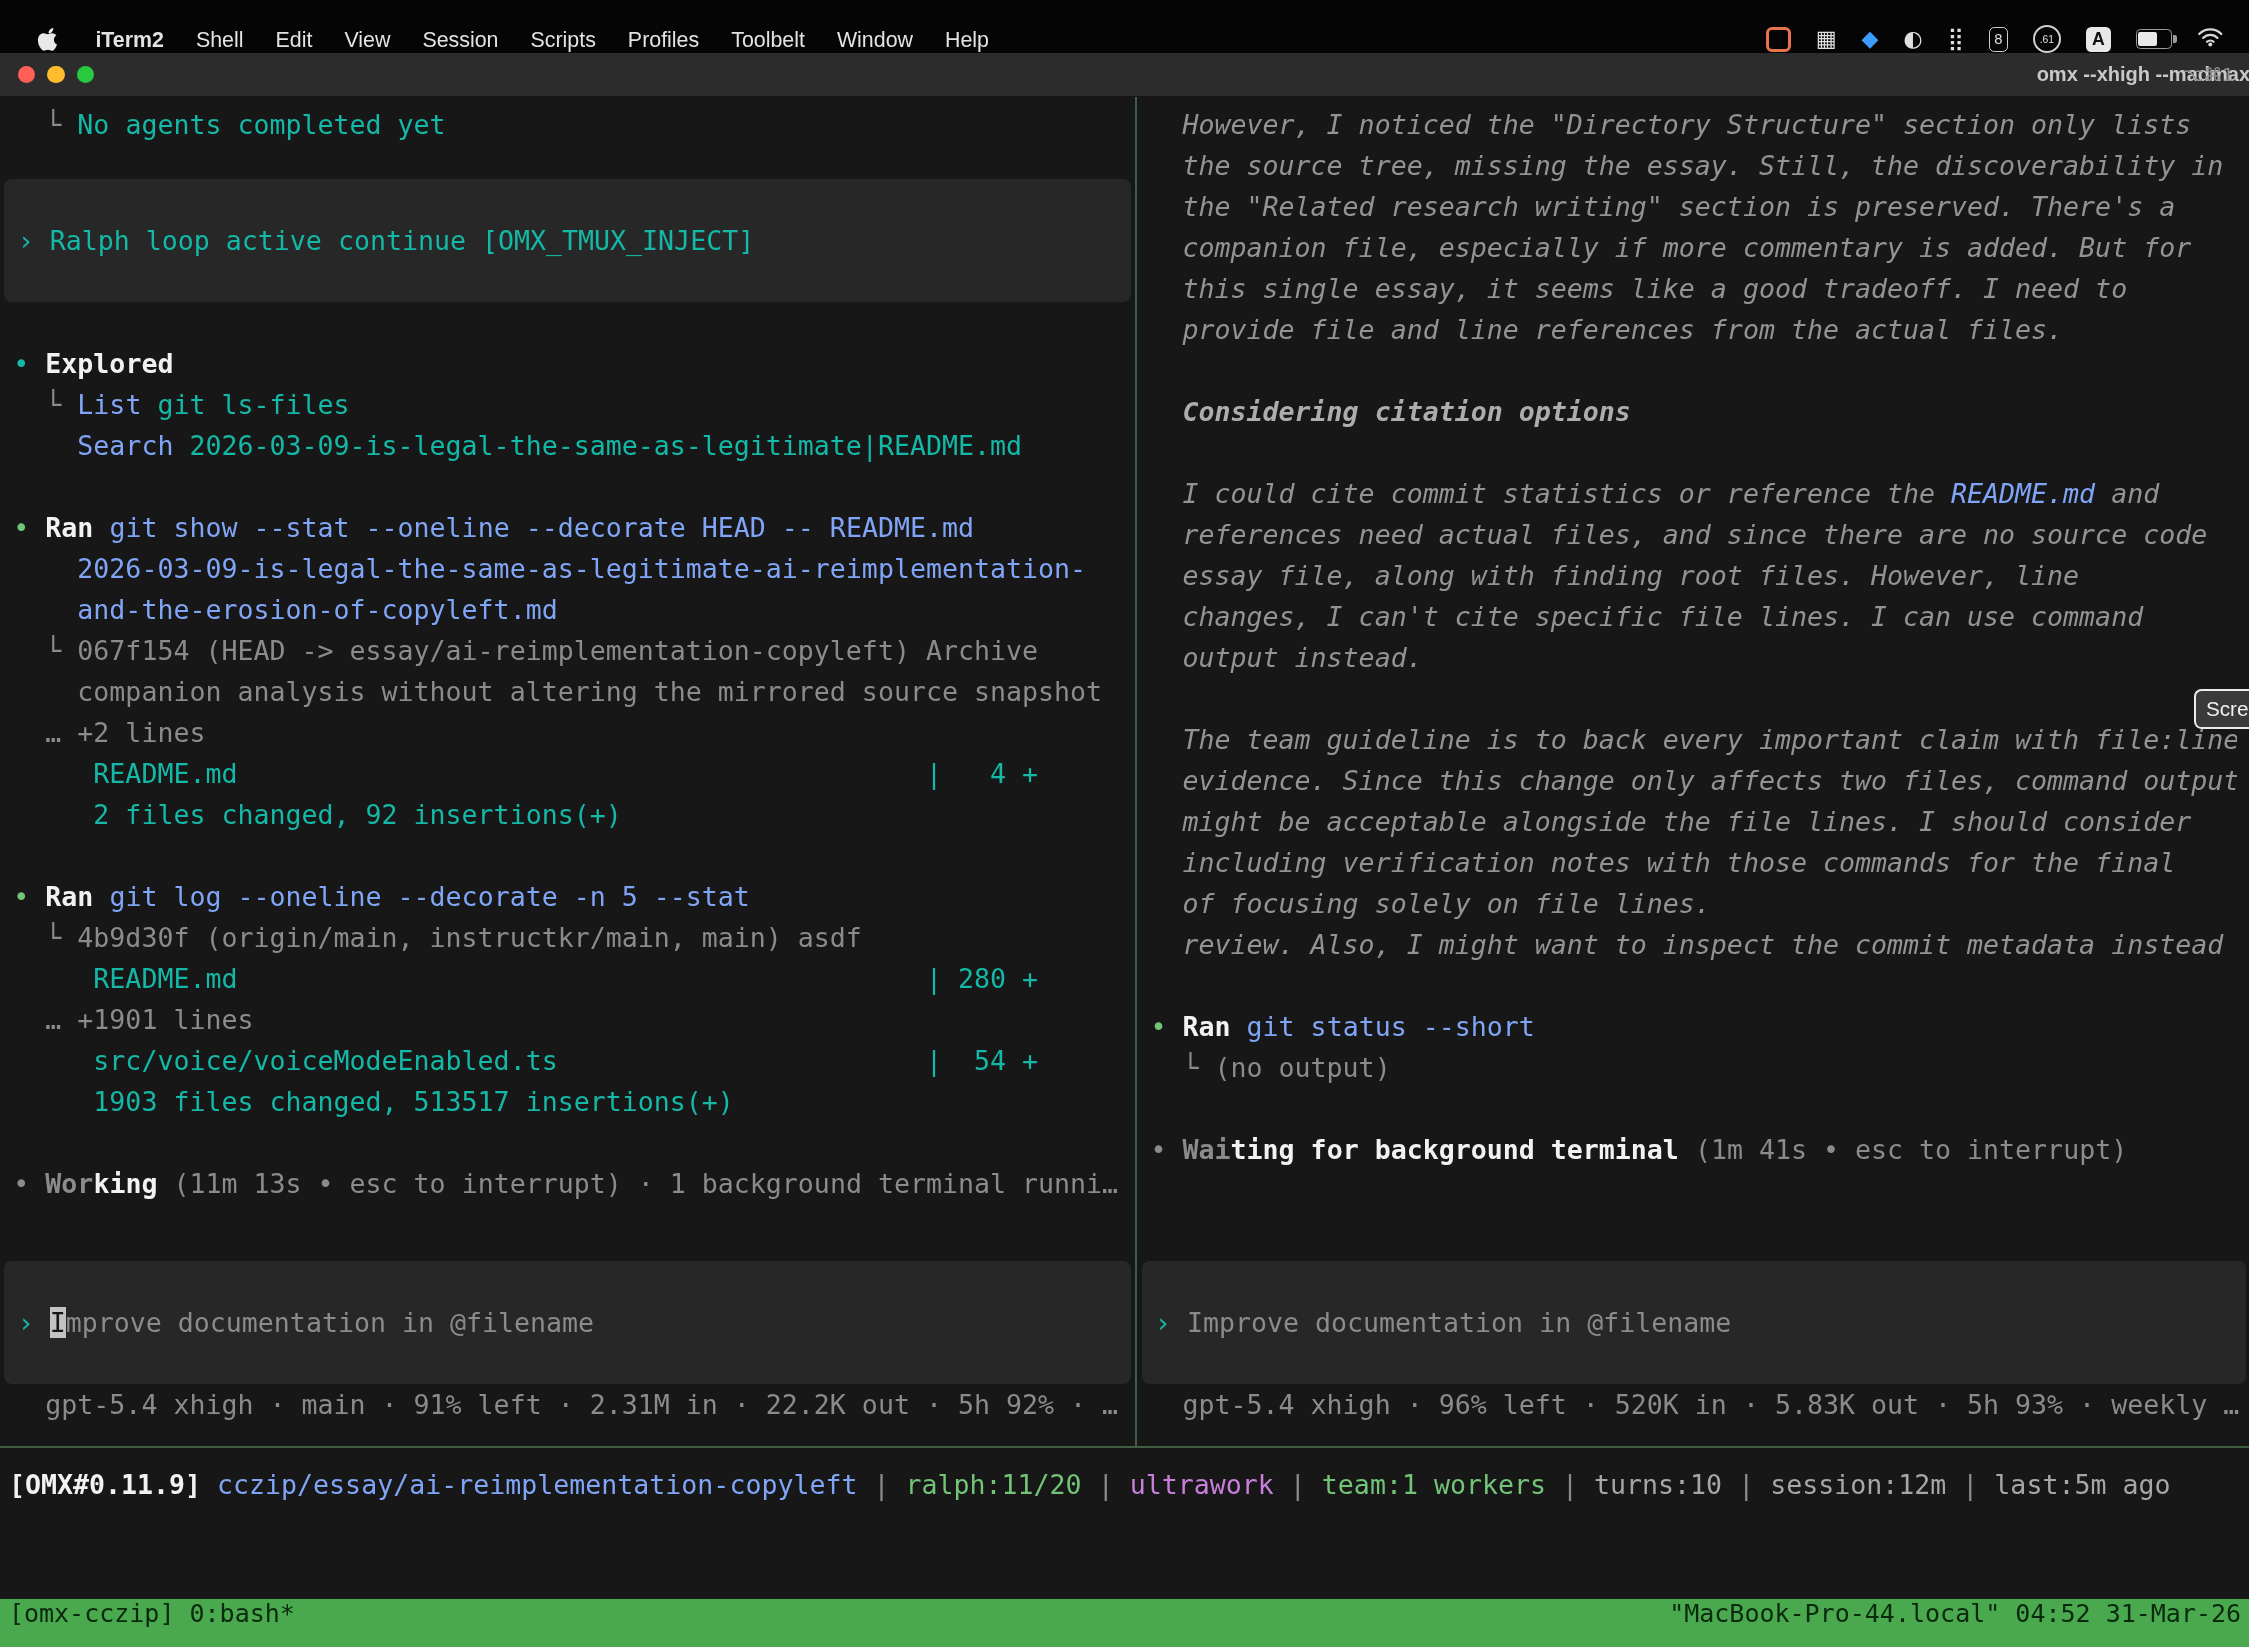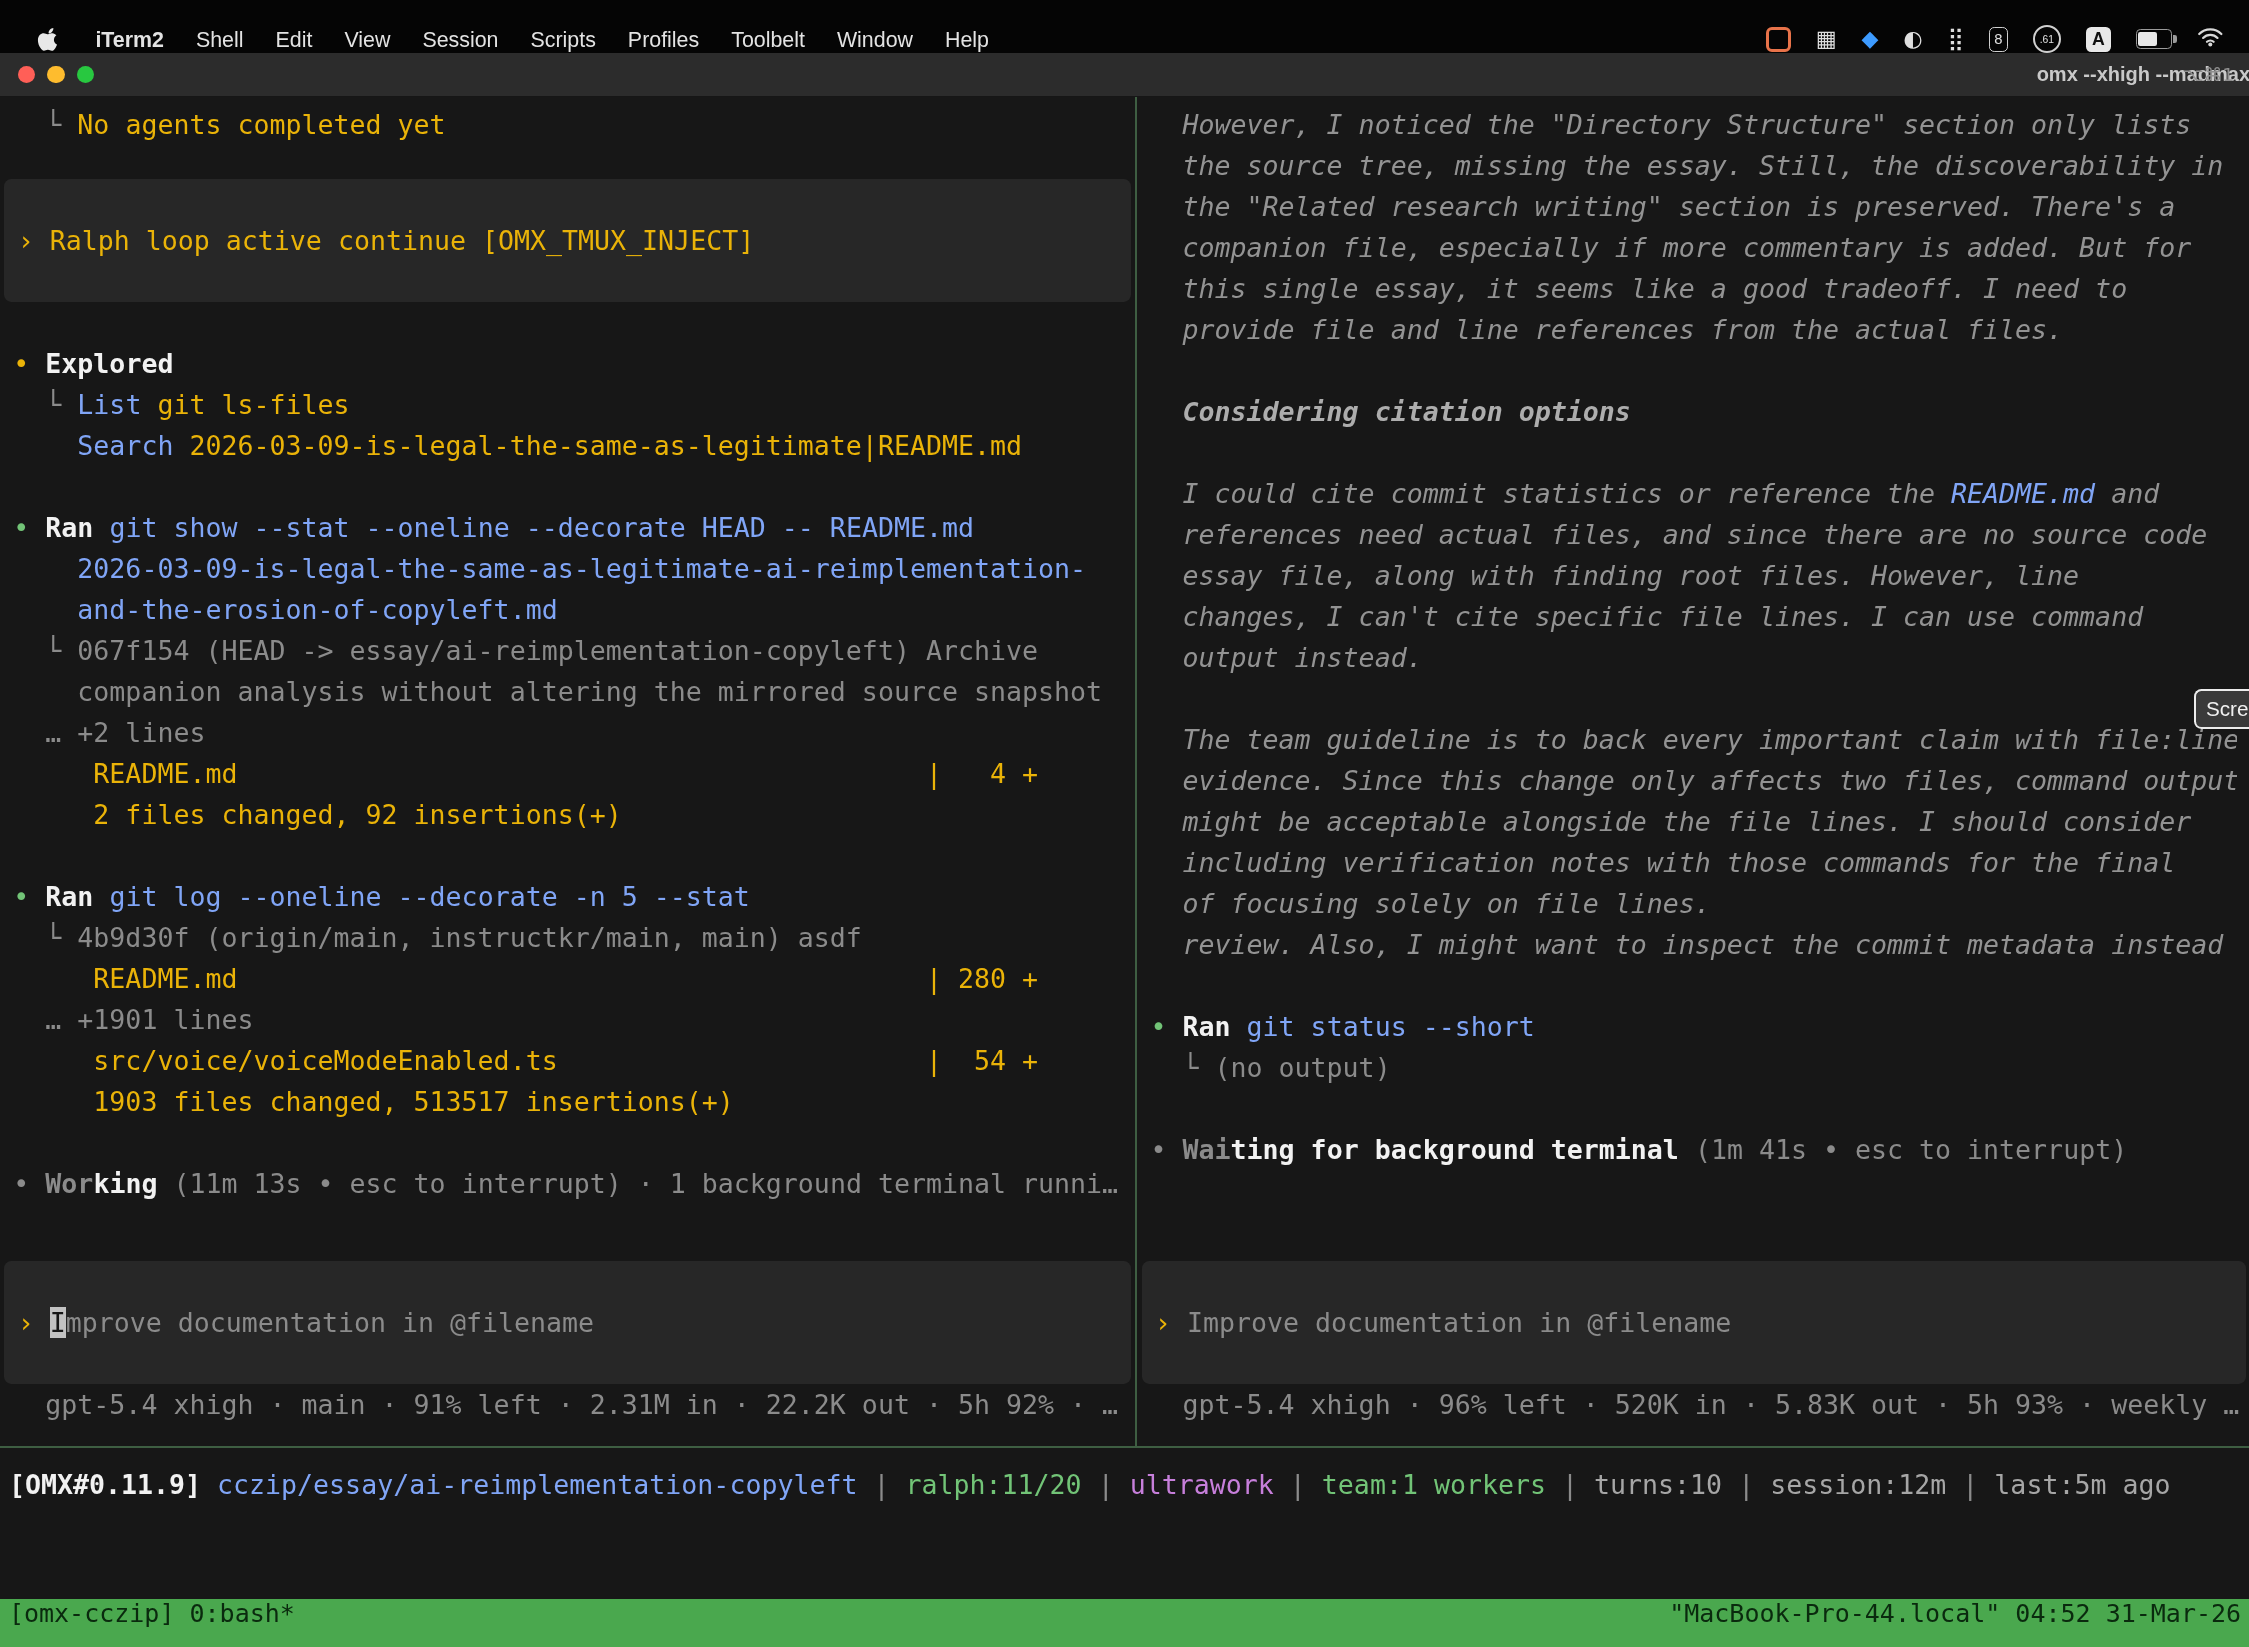--- a/index.html
+++ b/index.html
@@ -47,21 +47,21 @@
   .line{height:41px;line-height:41px;font-size:26.6px;white-space:pre;color:#d4d4d4;overflow:hidden;}
   .panel{background:#272727;border-radius:7.4px;margin:0 4.4px;padding:41px 8.9px;}
   .panel .line{padding:0 4.4px;}
   .inject{margin:34px 4.4px 41px 4.4px;}
   .pane-bottom{margin-top:auto;padding-bottom:20.7px;}
   .status-line{padding:0 13.3px;}
   .omx-line{margin-top:16px;padding:0 8.9px;flex:0 0 auto;}
   .fill{flex:1;}
   .tmux-bar{height:49px;background:#4aa84e;color:#0a2a0e;display:flex;justify-content:space-between;padding:0 8.9px;font-size:25px;flex:0 0 auto;}
   
-  .s-fg{color:#eab308}
+  .s-fg{color:#14b8a6}
   .s-boldfg{color:#f2f2f2;font-weight:700}
   .s-dim{color:#8b8b8b}
   .s-dim2{color:#a6a6a6}
   .s-bolddim{color:#8b8b8b;font-weight:700}
   .s-blue{color:#80a5f6}
   .s-green{color:#72c477}
   .s-magenta{color:#c77fdb}
   .s-it{color:#939393;font-style:italic}
   .s-bi{color:#adadad;font-weight:700;font-style:italic}
   .s-itblue{color:#80a5f6;font-style:italic}

